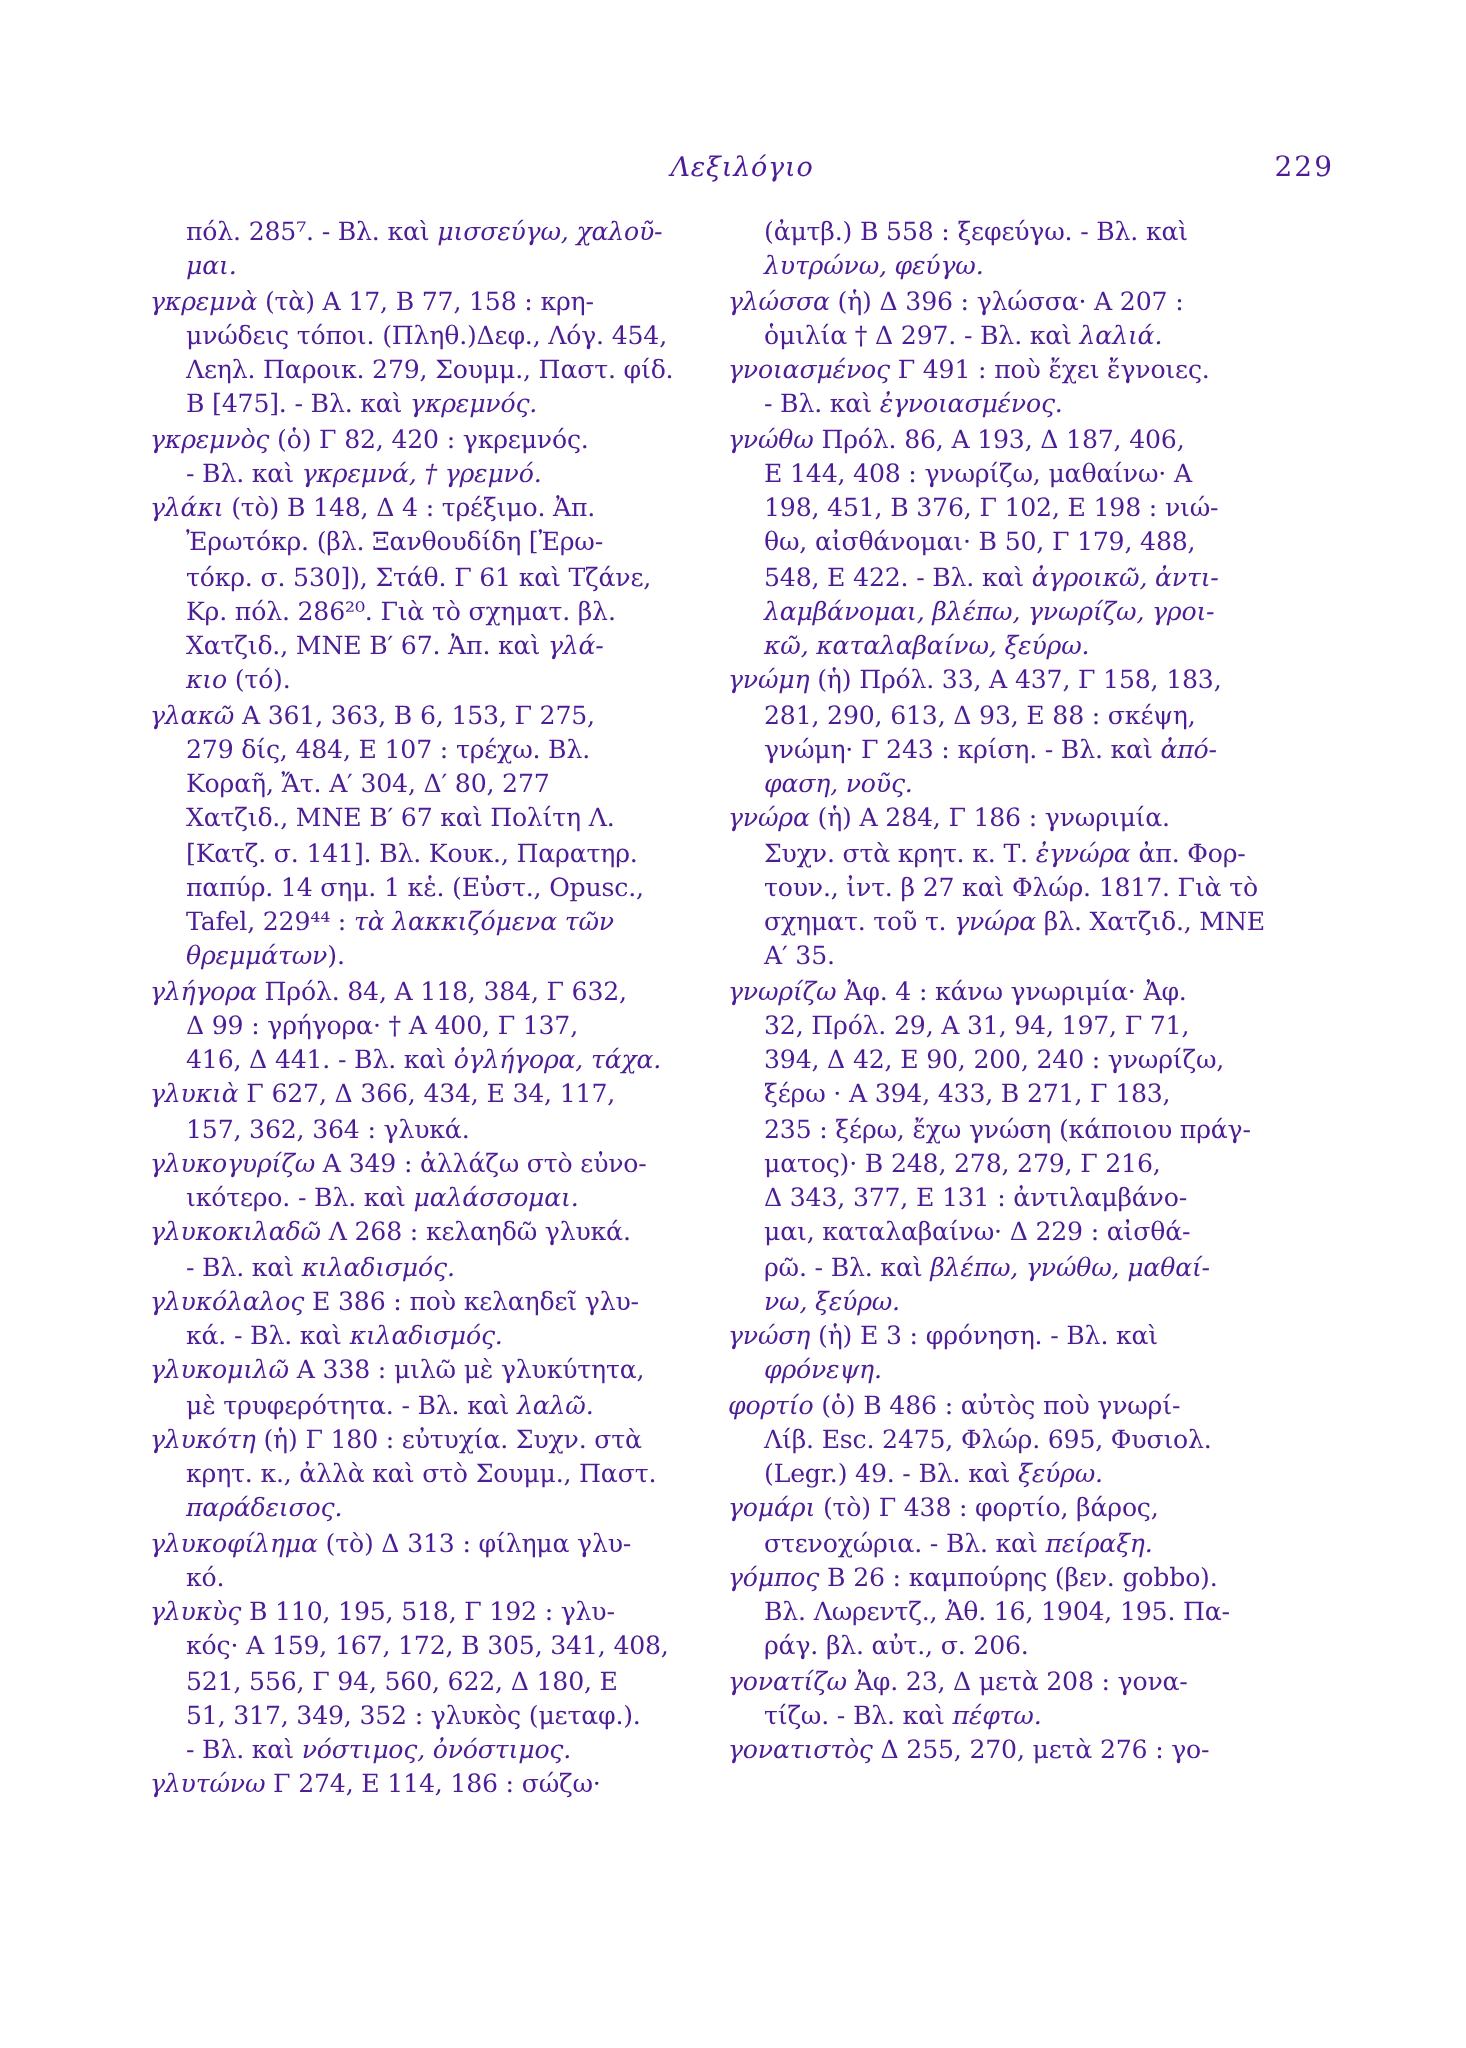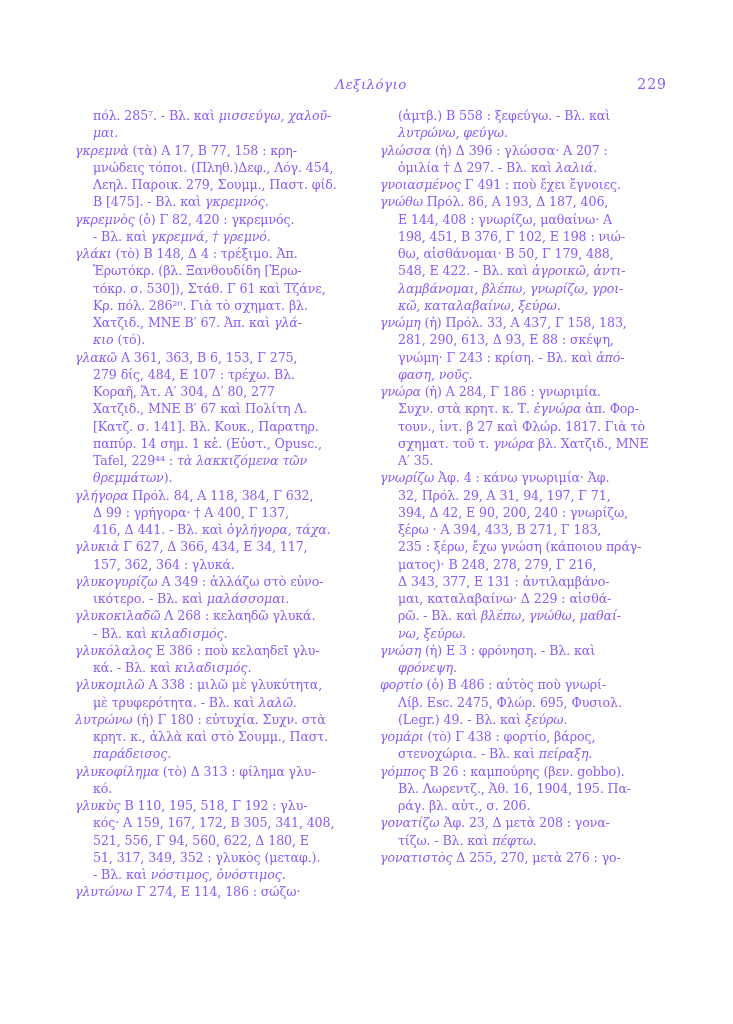--- a/index.html
+++ b/index.html
@@ -6,21 +6,21 @@
     margin: 0;
     padding: 0;
     background: #ffffff;
   }
   .page {
     position: relative;
     width: 733px;
     height: 1024px;
     background: #ffffff;
     font-family: "DejaVu Serif", serif;
-    color: #8b5cf6;
+    color: #4c1d95;
     overflow: hidden;
   }
   .running-header {
     position: absolute;
     top: 76px;
     left: 75px;
     right: 66px;
     height: 20px;
     font-size: 13.5px;
   }
@@ -37,21 +37,20 @@
     right: 0;
     top: 0;
     font-size: 14px;
     letter-spacing: 1px;
   }
   .body-columns {
     position: absolute;
     top: 107px;
     left: 75px;
     display: flex;
-    gap: 16px;
   }
   .column {
     width: 289px;
     flex: 0 0 289px;
   }
   .line {
     font-size: 12.6px;
     line-height: 17.25px;
     white-space: nowrap;
     letter-spacing: -0.1px;
@@ -106,38 +105,39 @@
         <div class="line"><span class="it">γλυκιὰ</span><span class="rm"> Γ 627, Δ 366, 434, Ε 34, 117,</span></div>
         <div class="line indent"><span class="rm">157, 362, 364 : γλυκά.</span></div>
         <div class="line"><span class="it">γλυκογυρίζω</span><span class="rm"> Α 349 : ἀλλάζω στὸ εὐνο-</span></div>
         <div class="line indent"><span class="rm">ικότερο. - Βλ. καὶ </span><span class="it">μαλάσσομαι.</span></div>
         <div class="line"><span class="it">γλυκοκιλαδῶ</span><span class="rm"> Λ 268 : κελαηδῶ γλυκά.</span></div>
         <div class="line indent"><span class="rm">- Βλ. καὶ </span><span class="it">κιλαδισμός.</span></div>
         <div class="line"><span class="it">γλυκόλαλος</span><span class="rm"> Ε 386 : ποὺ κελαηδεῖ γλυ-</span></div>
         <div class="line indent"><span class="rm">κά. - Βλ. καὶ </span><span class="it">κιλαδισμός.</span></div>
         <div class="line"><span class="it">γλυκομιλῶ</span><span class="rm"> Α 338 : μιλῶ μὲ γλυκύτητα,</span></div>
         <div class="line indent"><span class="rm">μὲ τρυφερότητα. - Βλ. καὶ </span><span class="it">λαλῶ.</span></div>
-        <div class="line"><span class="it">λυτρώνω</span><span class="rm"> (ἡ) Γ 180 : εὐτυχία. Συχν. στὰ</span></div>
+        <div class="line"><span class="it">γλυκότη</span><span class="rm"> (ἡ) Γ 180 : εὐτυχία. Συχν. στὰ</span></div>
         <div class="line indent"><span class="rm">κρητ. κ., ἀλλὰ καὶ στὸ Σουμμ., Παστ.</span></div>
         <div class="line indent"><span class="it">παράδεισος.</span></div>
         <div class="line"><span class="it">γλυκοφίλημα</span><span class="rm"> (τὸ) Δ 313 : φίλημα γλυ-</span></div>
         <div class="line indent"><span class="rm">κό.</span></div>
         <div class="line"><span class="it">γλυκὺς</span><span class="rm"> Β 110, 195, 518, Γ 192 : γλυ-</span></div>
         <div class="line indent"><span class="rm">κός· Α 159, 167, 172, Β 305, 341, 408,</span></div>
         <div class="line indent"><span class="rm">521, 556, Γ 94, 560, 622, Δ 180, Ε</span></div>
         <div class="line indent"><span class="rm">51, 317, 349, 352 : γλυκὸς (μεταφ.).</span></div>
         <div class="line indent"><span class="rm">- Βλ. καὶ </span><span class="it">νόστιμος, ὀνόστιμος.</span></div>
         <div class="line"><span class="it">γλυτώνω</span><span class="rm"> Γ 274, Ε 114, 186 : σώζω·</span></div>
       </div>
     <div class="column" id="col-right">
         <div class="line indent"><span class="rm">(ἀμτβ.) Β 558 : ξεφεύγω. - Βλ. καὶ</span></div>
         <div class="line indent"><span class="it">λυτρώνω, φεύγω.</span></div>
         <div class="line"><span class="it">γλώσσα</span><span class="rm"> (ἡ) Δ 396 : γλώσσα· Α 207 :</span></div>
         <div class="line indent"><span class="rm">ὁμιλία † Δ 297. - Βλ. καὶ </span><span class="it">λαλιά.</span></div>
         <div class="line"><span class="it">γνοιασμένος</span><span class="rm"> Γ 491 : ποὺ ἔχει ἔγνοιες.</span></div>
+        <div class="line indent"><span class="rm">- Βλ. καὶ </span><span class="it">ἐγνοιασμένος.</span></div>
         <div class="line"><span class="it">γνώθω</span><span class="rm"> Πρόλ. 86, Α 193, Δ 187, 406,</span></div>
         <div class="line indent"><span class="rm">Ε 144, 408 : γνωρίζω, μαθαίνω· Α</span></div>
         <div class="line indent"><span class="rm">198, 451, Β 376, Γ 102, Ε 198 : νιώ-</span></div>
         <div class="line indent"><span class="rm">θω, αἰσθάνομαι· Β 50, Γ 179, 488,</span></div>
         <div class="line indent"><span class="rm">548, Ε 422. - Βλ. καὶ </span><span class="it">ἀγροικῶ, ἀντι-</span></div>
         <div class="line indent"><span class="it">λαμβάνομαι, βλέπω, γνωρίζω, γροι-</span></div>
         <div class="line indent"><span class="it">κῶ, καταλαβαίνω, ξεύρω.</span></div>
         <div class="line"><span class="it">γνώμη</span><span class="rm"> (ἡ) Πρόλ. 33, Α 437, Γ 158, 183,</span></div>
         <div class="line indent"><span class="rm">281, 290, 613, Δ 93, Ε 88 : σκέψη,</span></div>
         <div class="line indent"><span class="rm">γνώμη· Γ 243 : κρίση. - Βλ. καὶ </span><span class="it">ἀπό-</span></div>

